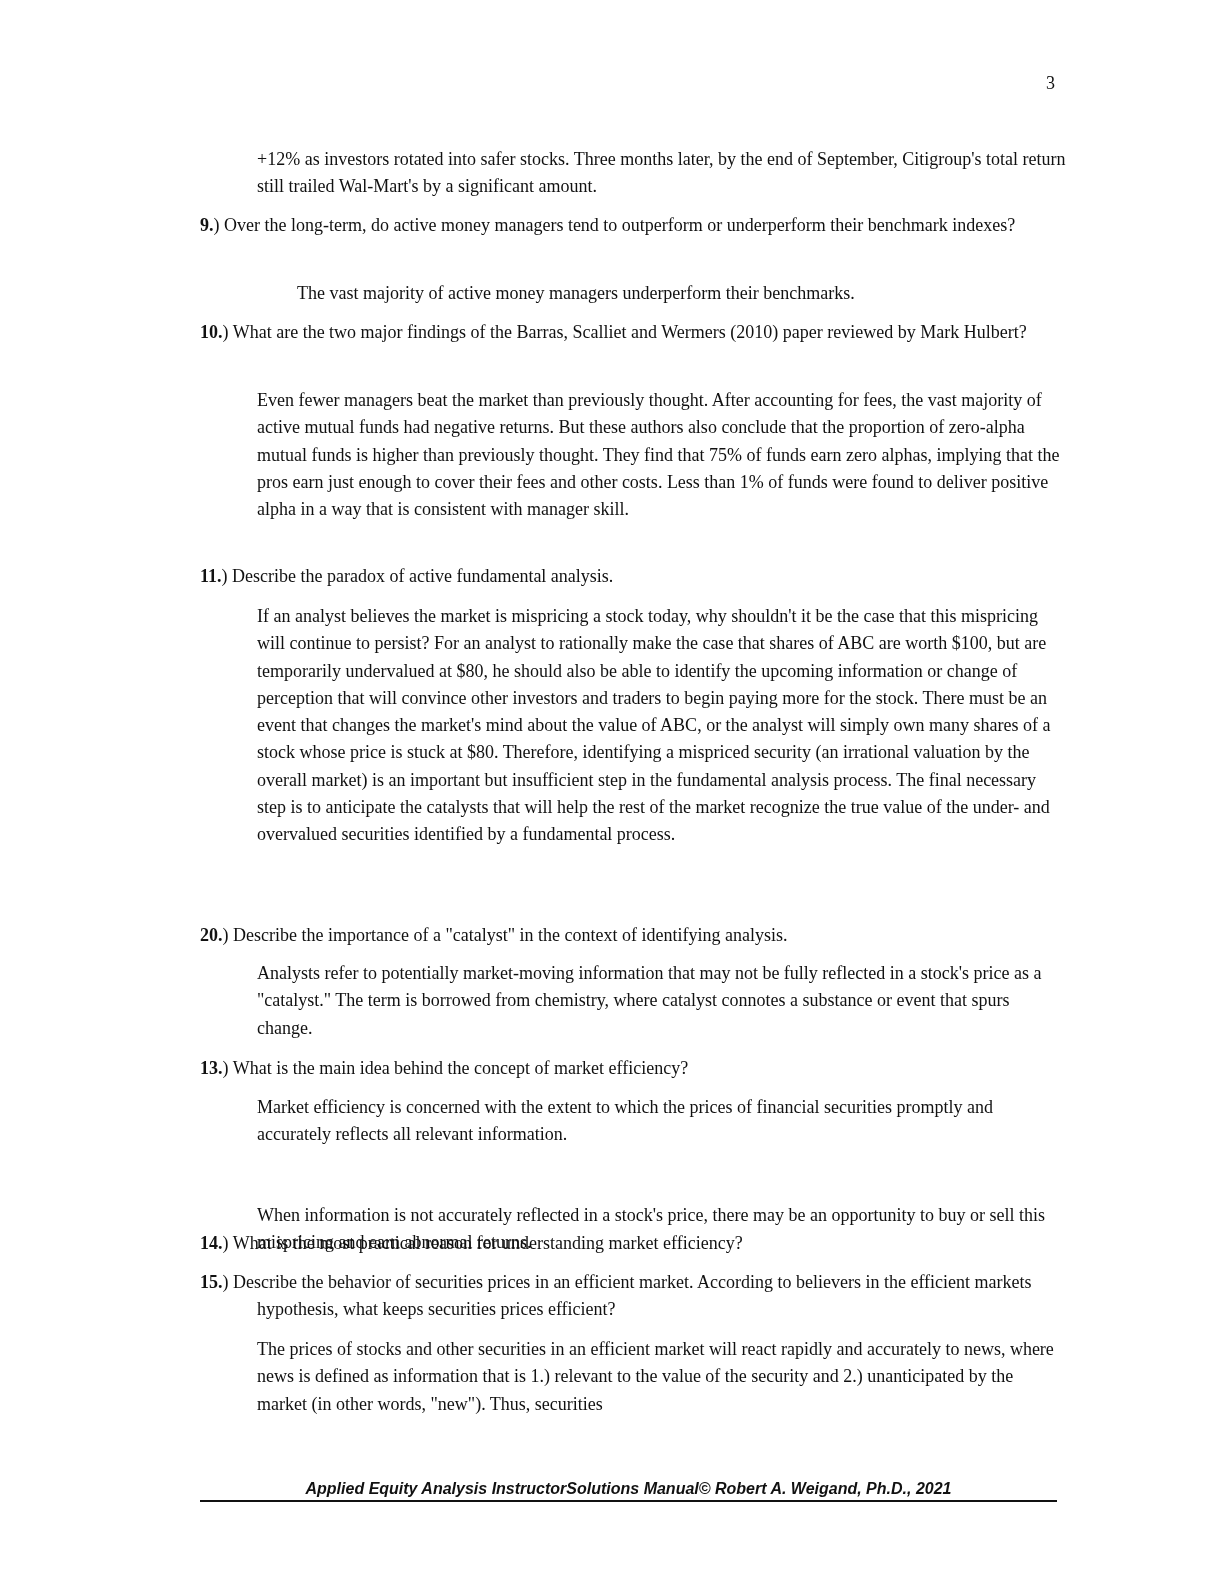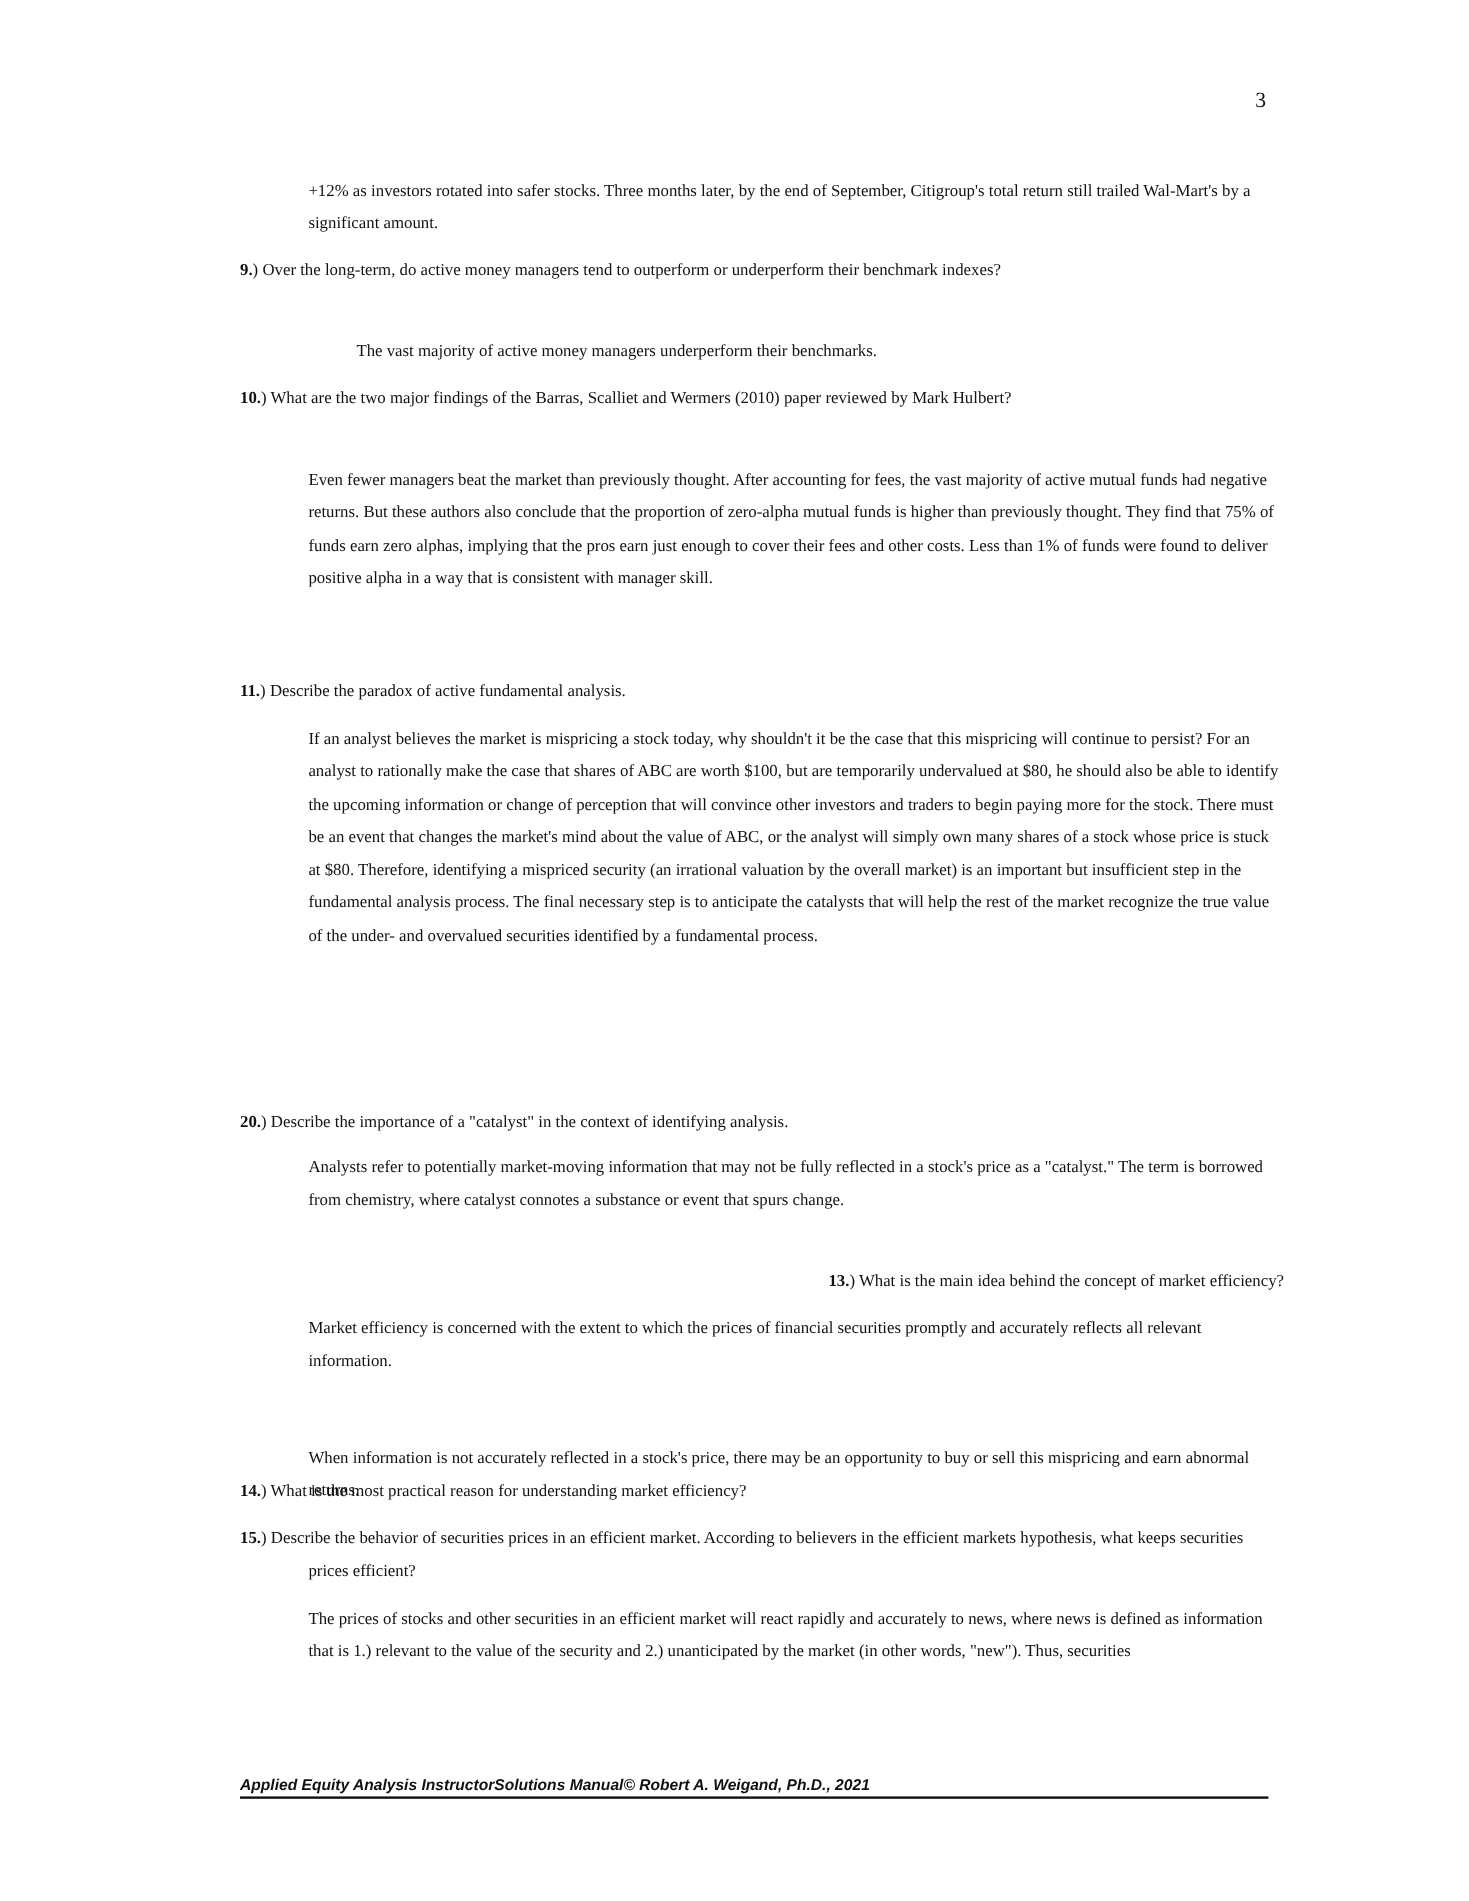--- a/index.html
+++ b/index.html
@@ -5,29 +5,29 @@
     html, body { margin: 0; padding: 0; background: #ffffff; }
     body {
       width: 1224px; height: 1584px; position: relative; overflow: hidden;
       font-family: "Liberation Serif", "DejaVu Serif", serif;
       color: #111111;
     }
     .page-number {
       position: absolute; left: 1046px; top: 73px;
       font-size: 18px; line-height: 20px;
     }
-    .block { position: absolute; left: 200px; width: 870px; font-size: 14px; line-height: 27.3px; }
+    .block { position: absolute; left: 200px; width: 870px; font-size: 18px; line-height: 27.3px; }
     .q { text-indent: -57px; padding-left: 57px; box-sizing: border-box; }
     .q .num { font-weight: bold; }
     .ans { left: 257px; width: 810px; }
     .footer {
       position: absolute; left: 200px; top: 1480px; width: 857px;
       font-family: "Liberation Sans", "DejaVu Sans", sans-serif;
-      font-size: 13px; font-weight: bold; font-style: italic;
-      display: flex; justify-content: flex-start;
+      font-size: 16px; font-weight: bold; font-style: italic;
+      display: flex; justify-content: center;
       border-bottom: 2px solid #111; padding-bottom: 2px;
     }
   </style>
 </head>
 <body>
 
 <div class="page-number">3</div>
 
 <div class="block ans" style="top:146px;">+12% as investors rotated into safer stocks. Three months later, by the end of September, Citigroup's total return still trailed Wal-Mart's by a significant amount.</div>
 
@@ -44,21 +44,21 @@
 <div class="block q" style="top:563px;">
   <span class="num">11.</span><span>)</span><span> Describe the paradox of active fundamental analysis.</span>
 </div>
 <div class="block ans" style="top:603px;">If an analyst believes the market is mispricing a stock today, why shouldn't it be the case that this mispricing will continue to persist? For an analyst to rationally make the case that shares of ABC are worth $100, but are temporarily undervalued at $80, he should also be able to identify the upcoming information or change of perception that will convince other investors and traders to begin paying more for the stock. There must be an event that changes the market's mind about the value of ABC, or the analyst will simply own many shares of a stock whose price is stuck at $80. Therefore, identifying a mispriced security (an irrational valuation by the overall market) is an important but insufficient step in the fundamental analysis process. The final necessary step is to anticipate the catalysts that will help the rest of the market recognize the true value of the under- and overvalued securities identified by a fundamental process.</div>
 
 <div class="block q" style="top:922px;">
   <span class="num">20.</span><span>)</span><span> Describe the importance of a "catalyst" in the context of identifying analysis.</span>
 </div>
 <div class="block ans" style="top:960px;">Analysts refer to potentially market-moving information that may not be fully reflected in a stock's price as a "catalyst." The term is borrowed from chemistry, where catalyst connotes a substance or event that spurs change.</div>
 
-<div class="block q" style="top:1055px;text-align:right;">
+<div class="block q" style="top:1055px;">
   <span class="num">13.</span><span>)</span><span> What is the main idea behind the concept of market efficiency?</span>
 </div>
 <div class="block ans" style="top:1094px;">Market efficiency is concerned with the extent to which the prices of financial securities promptly and accurately reflects all relevant information.</div>
 
 <div class="block q" style="top:1230px;">
   <span class="num">14.</span><span>)</span><span> What is the most practical reason for understanding market efficiency?</span>
 </div>
 <div class="block ans" style="top:1202px;">When information is not accurately reflected in a stock's price, there may be an opportunity to buy or sell this mispricing and earn abnormal returns.</div>
 
 <div class="block q" style="top:1269px;">

